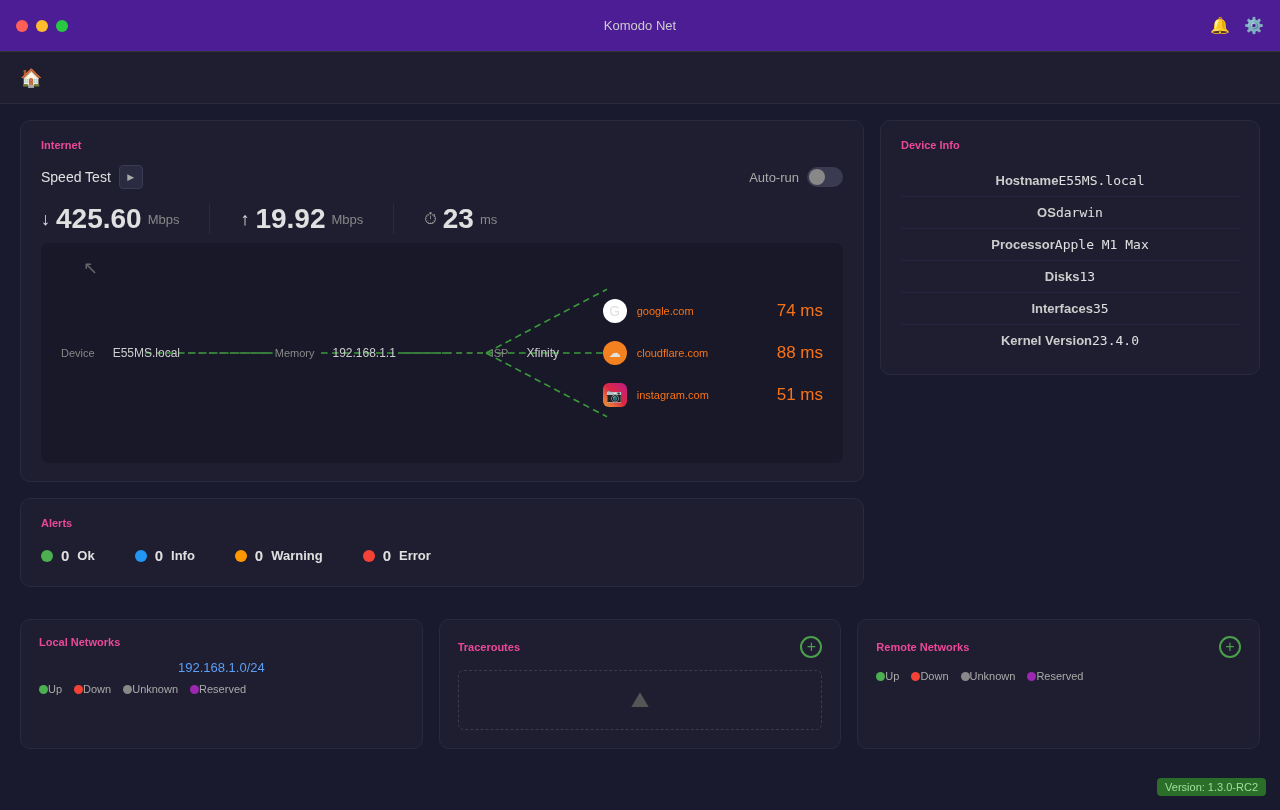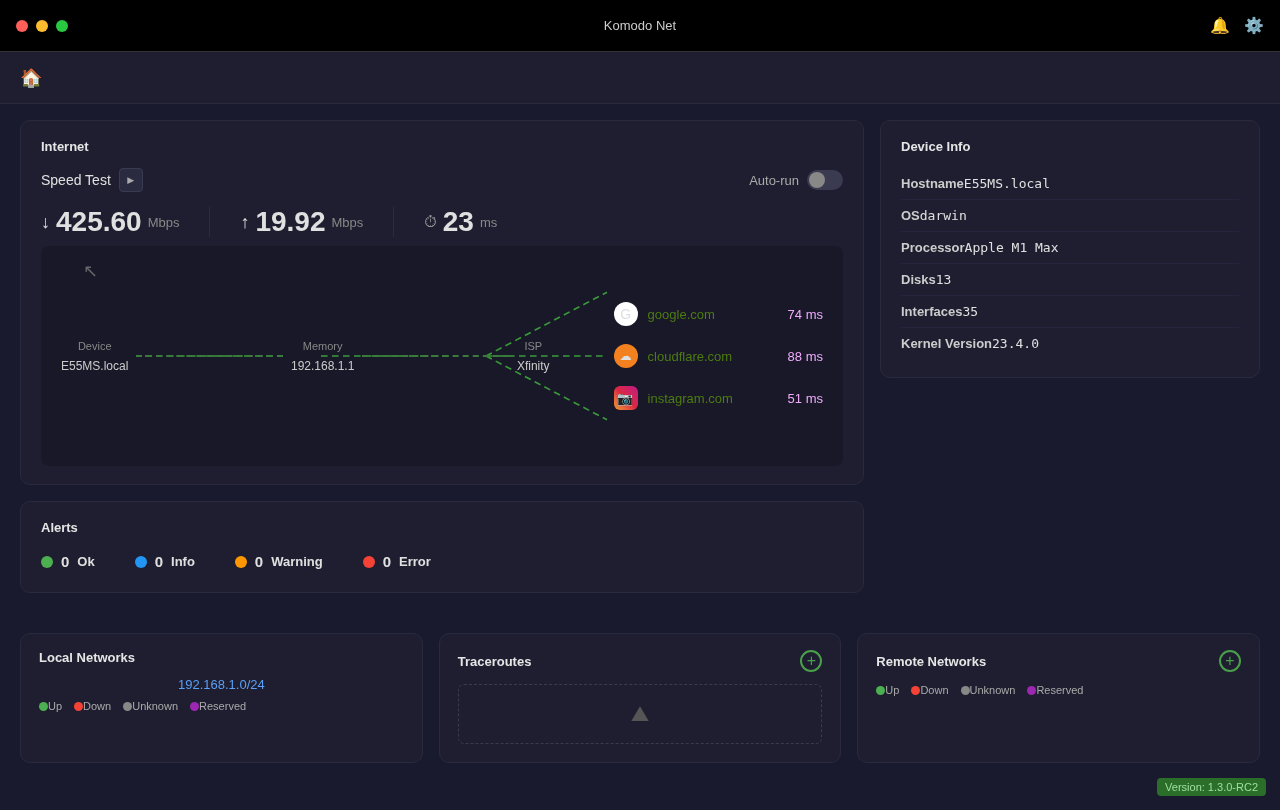--- a/index.html
+++ b/index.html
@@ -7,21 +7,21 @@
       background: #1a1a2e;
       font-family: -apple-system, BlinkMacSystemFont, 'SF Pro Display', 'Segoe UI', sans-serif;
       color: #e0e0e0;
       width: 1280px;
       height: 810px;
       overflow: hidden;
     }
 
     
     .titlebar {
-      background: #000000;
+      background: #4c1d95;
       height: 52px;
       display: flex;
       align-items: center;
       justify-content: space-between;
       padding: 0 16px;
       border-bottom: 1px solid #333;
       position: relative;
     }
     .titlebar-title {
       position: absolute;
@@ -57,22 +57,22 @@
     }
 
     .card {
       background: #1e1e30;
       border-radius: 10px;
       border: 1px solid #2a2a3e;
       padding: 18px 20px;
     }
 
     .card-title {
-      color: #e5e5e5;
-      font-size: 13px;
+      color: #ec4899;
+      font-size: 11px;
       font-weight: 600;
       margin-bottom: 14px;
     }
 
     .speed-test-header {
       display: flex;
       align-items: center;
       justify-content: space-between;
       margin-bottom: 14px;
     }
@@ -173,23 +173,23 @@
     .network-map {
       background: #181828;
       border-radius: 8px;
       padding: 16px;
       position: relative;
       height: 220px;
     }
 
     .node-group {
       display: flex;
-      flex-direction: column;
-      align-items: center;
-      gap: 7px;
+      flex-direction: row;
+      align-items: center;
+      gap: 18px;
     }
     .node-label {
       font-size: 11px;
       color: #888;
     }
     .node-value {
       font-size: 12px;
       color: #ccc;
     }
 
@@ -215,27 +215,27 @@
     .dest-icon {
       width: 26px;
       height: 26px;
       border-radius: 50%;
       display: flex;
       align-items: center;
       justify-content: center;
       font-size: 16px;
     }
     .dest-name {
-      font-size: 13px;
-      color: #4d7c0f;
+      font-size: 11px;
+      color: #f97316;
       width: 130px;
     }
     .dest-ms {
-      font-size: 13px;
-      color: #f0abfc;
+      font-size: 17px;
+      color: #f97316;
     }
 
     
     .map-svg {
       position: absolute;
       top: 0;
       left: 0;
       width: 100%;
       height: 100%;
       pointer-events: none;
@@ -270,21 +270,21 @@
     
     .device-info-card {
       grid-column: 2;
       grid-row: 1 / 3;
     }
     .info-table {
       width: 100%;
     }
     .info-row {
       display: flex;
-      justify-content: flex-start;
+      justify-content: center;
       padding: 8px 0;
       border-bottom: 1px solid #252540;
     }
     .info-row:last-child {
       border-bottom: none;
     }
     .info-key {
       font-size: 13px;
       font-weight: 600;
       color: #ccc;
@@ -584,21 +584,21 @@
       </div>
       <div class="info-row">
         <span class="info-key">Kernel Version</span>
         <span class="info-val">23.4.0</span>
       </div>
     </div>
   </div>
 
 </div>
 
-<div class="bottom-row" style="margin-top: 24px;">
+<div class="bottom-row" style="margin-top: 16px;">
 
   <div class="bottom-card">
     <div class="bottom-card-header">
       <span class="card-title" style="margin-bottom:0;">Local Networks</span>
     </div>
     <div class="network-ip">192.168.1.0/24</div>
     <div class="legend">
       <div class="legend-item">
         <div class="legend-dot" style="background:#4caf50;"></div>
         <span>Up</span>

